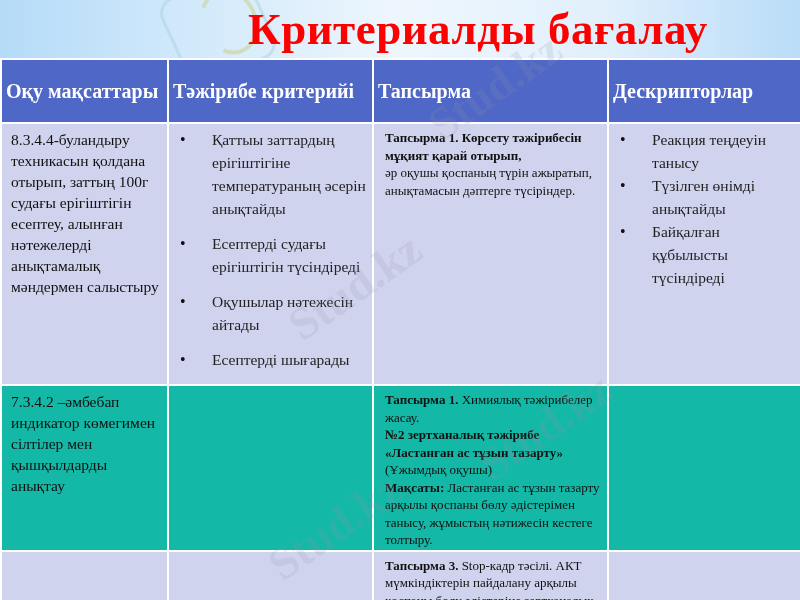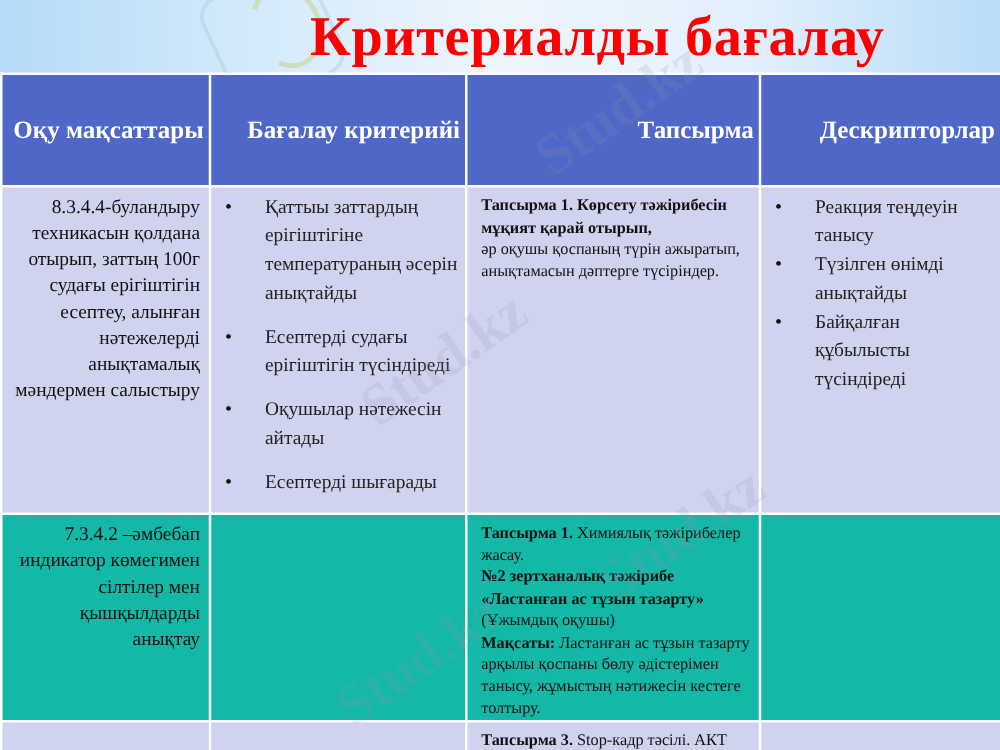--- a/index.html
+++ b/index.html
@@ -23,26 +23,26 @@
     content:""; position:absolute; left:30px; top:10px; width:48px; height:60px;
     border-radius:50%; border:4px solid rgba(200,210,140,0.55); border-left-color:transparent;
   }
   table {
     position:absolute; left:0; top:58px; width:800px; height:542px;
     border-collapse:collapse; table-layout:fixed;
   }
   td, th { border:2px solid #ffffff; vertical-align:top; }
   th {
     background:#4f67c6; color:#ffffff; font-size:20px; font-weight:bold;
-    text-align:right; vertical-align:middle; line-height:23px; height:58px; padding:15px 4px;
+    text-align:left; vertical-align:middle; line-height:23px; height:58px; padding:2px 4px;
   }
   .r1 td { background:#d0d3ee; height:223px; }
   .r2 td { background:#14b8a6; height:145px; }
   .r3 td { background:#d0d3ee; }
-  .goal { font-size:15.5px; line-height:21px; color:#111; padding:4px 6px 0 8px;text-align:right; }
+  .goal { font-size:15.5px; line-height:21px; color:#111; padding:4px 6px 0 8px; }
   ul.bul { margin:0; padding:0; list-style:none; }
   ul.bul li {
     position:relative; padding-left:42px; font-size:15.5px; line-height:23px; color:#222;
   }
   ul.bul li::before {
     content:"\2022"; position:absolute; left:10px; top:0; font-size:16px; color:#111;
   }
   .crit ul.bul { padding-top:3px; }
   .crit ul.bul li { margin-bottom:12px; }
   .desc ul.bul { padding-top:3px; }
@@ -65,21 +65,21 @@
 <table>
   <colgroup>
     <col style="width:167px">
       <col style="width:205px">
       <col style="width:235px">
       <col style="width:193px">
   </colgroup>
   <thead>
     <tr>
       <th>Оқу мақсаттары</th>
-      <th>Бағалау критерийі</th>
+      <th>Тәжірибе критерийі</th>
       <th>Тапсырма</th>
       <th>Дескрипторлар</th>
     </tr>
   </thead>
   <tbody>
     <tr class="r1">
       <td>
         <div class="goal">8.3.4.4-буландыру техникасын қолдана отырып, заттың 100г судағы ерігіштігін есептеу, алынған нәтежелерді анықтамалық мәндермен салыстыру</div>
       </td>
       <td class="crit">

